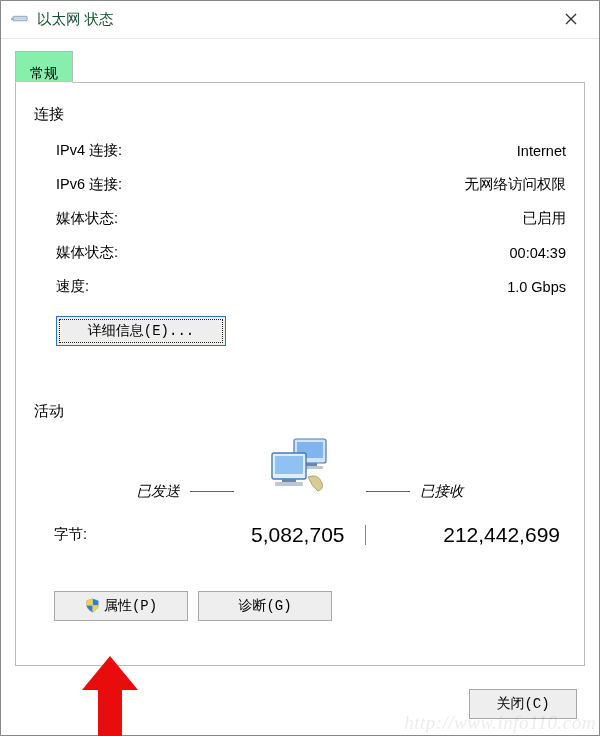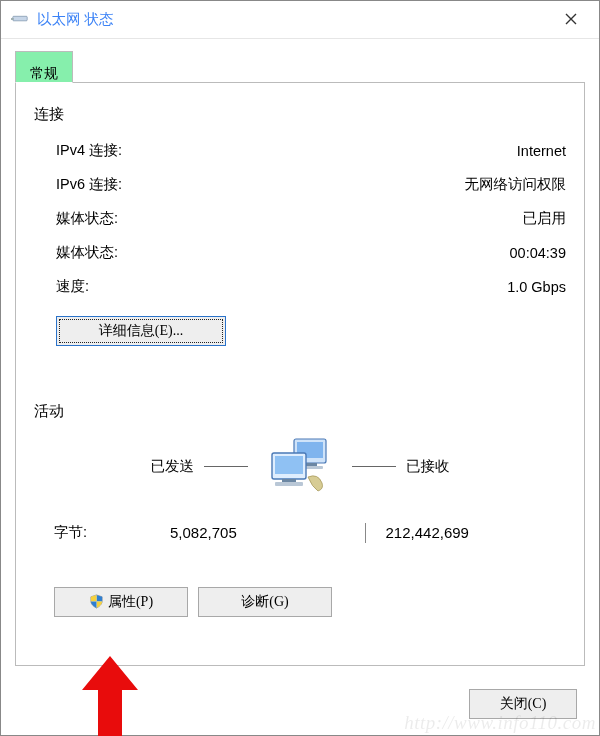--- a/index.html
+++ b/index.html
@@ -30,21 +30,21 @@
     .titlebar .net-icon {
       width: 18px;
       height: 12px;
       margin-right: 8px;
       display: inline-flex;
       align-items: center;
     }
     .titlebar .title {
       flex: 1;
       font-size: 14.5px;
-      color: #3b82f6;
+      color: #14532d;
     }
     .titlebar .close {
       width: 40px;
       height: 30px;
       display: flex;
       align-items: center;
       justify-content: center;
       font-size: 16px;
       color: #444;
       cursor: pointer;
@@ -91,21 +91,21 @@
       align-items: center;
       height: 34px;
       font-size: 14.5px;
     }
     .kv-key { color: #000; }
     .kv-val { color: #000; }
     .btn {
       height: 30px;
       border: 1px solid #a8a8a8;
       background: #eee;
-      font-family: Liberation Serif, serif;
+      font-family: Liberation Mono, monospace;
       font-size: 14px;
       cursor: pointer;
       display: inline-flex;
       align-items: center;
       justify-content: center;
       gap: 4px;
       padding: 0 6px;
     }
     .btn:focus, .btn.focus {
       outline: 1px dotted #222;
@@ -117,24 +117,25 @@
       margin-top: 12px;
     }
     .details-btn {
       width: 170px;
     }
     .activity-section {
       margin-top: 56px;
     }
     .activity-vis {
       display: flex;
-      align-items: center;
+      align-items: flex-end;
       justify-content: center;
-      gap: 16px;
+      gap: 30px;
       margin-top: 12px;
+      font-style: italic;
     }
     .line-label-wrap {
       display: flex;
       align-items: center;
       gap: 10px;
       flex: 1;
     }
     .hrln {
       border-top: 1px solid #666;
       flex: 1;
@@ -147,22 +148,22 @@
     .pc-icon { width: 72px; height: 68px; flex-shrink: 0; }
     .bytes-row {
       display: flex;
       align-items: center;
       margin-top: 22px;
       padding: 0 6px;
     }
     .bytes-label { width: 130px; padding-left: 14px; font-size: 14.5px; }
     .bytes-sent, .bytes-recv {
       flex: 1;
-      text-align: left;
-      font-size: 15px;
+      text-align: right;
+      font-size: 21px;
     }
     .vdiv { width: 1px; height: 20px; background: #888; margin: 0 20px; }
     .action-row {
       display: flex;
       gap: 10px;
       margin-top: 44px;
       padding-left: 0;
       margin-left: 20px;
     }
     .action-btn { width: 134px; }

